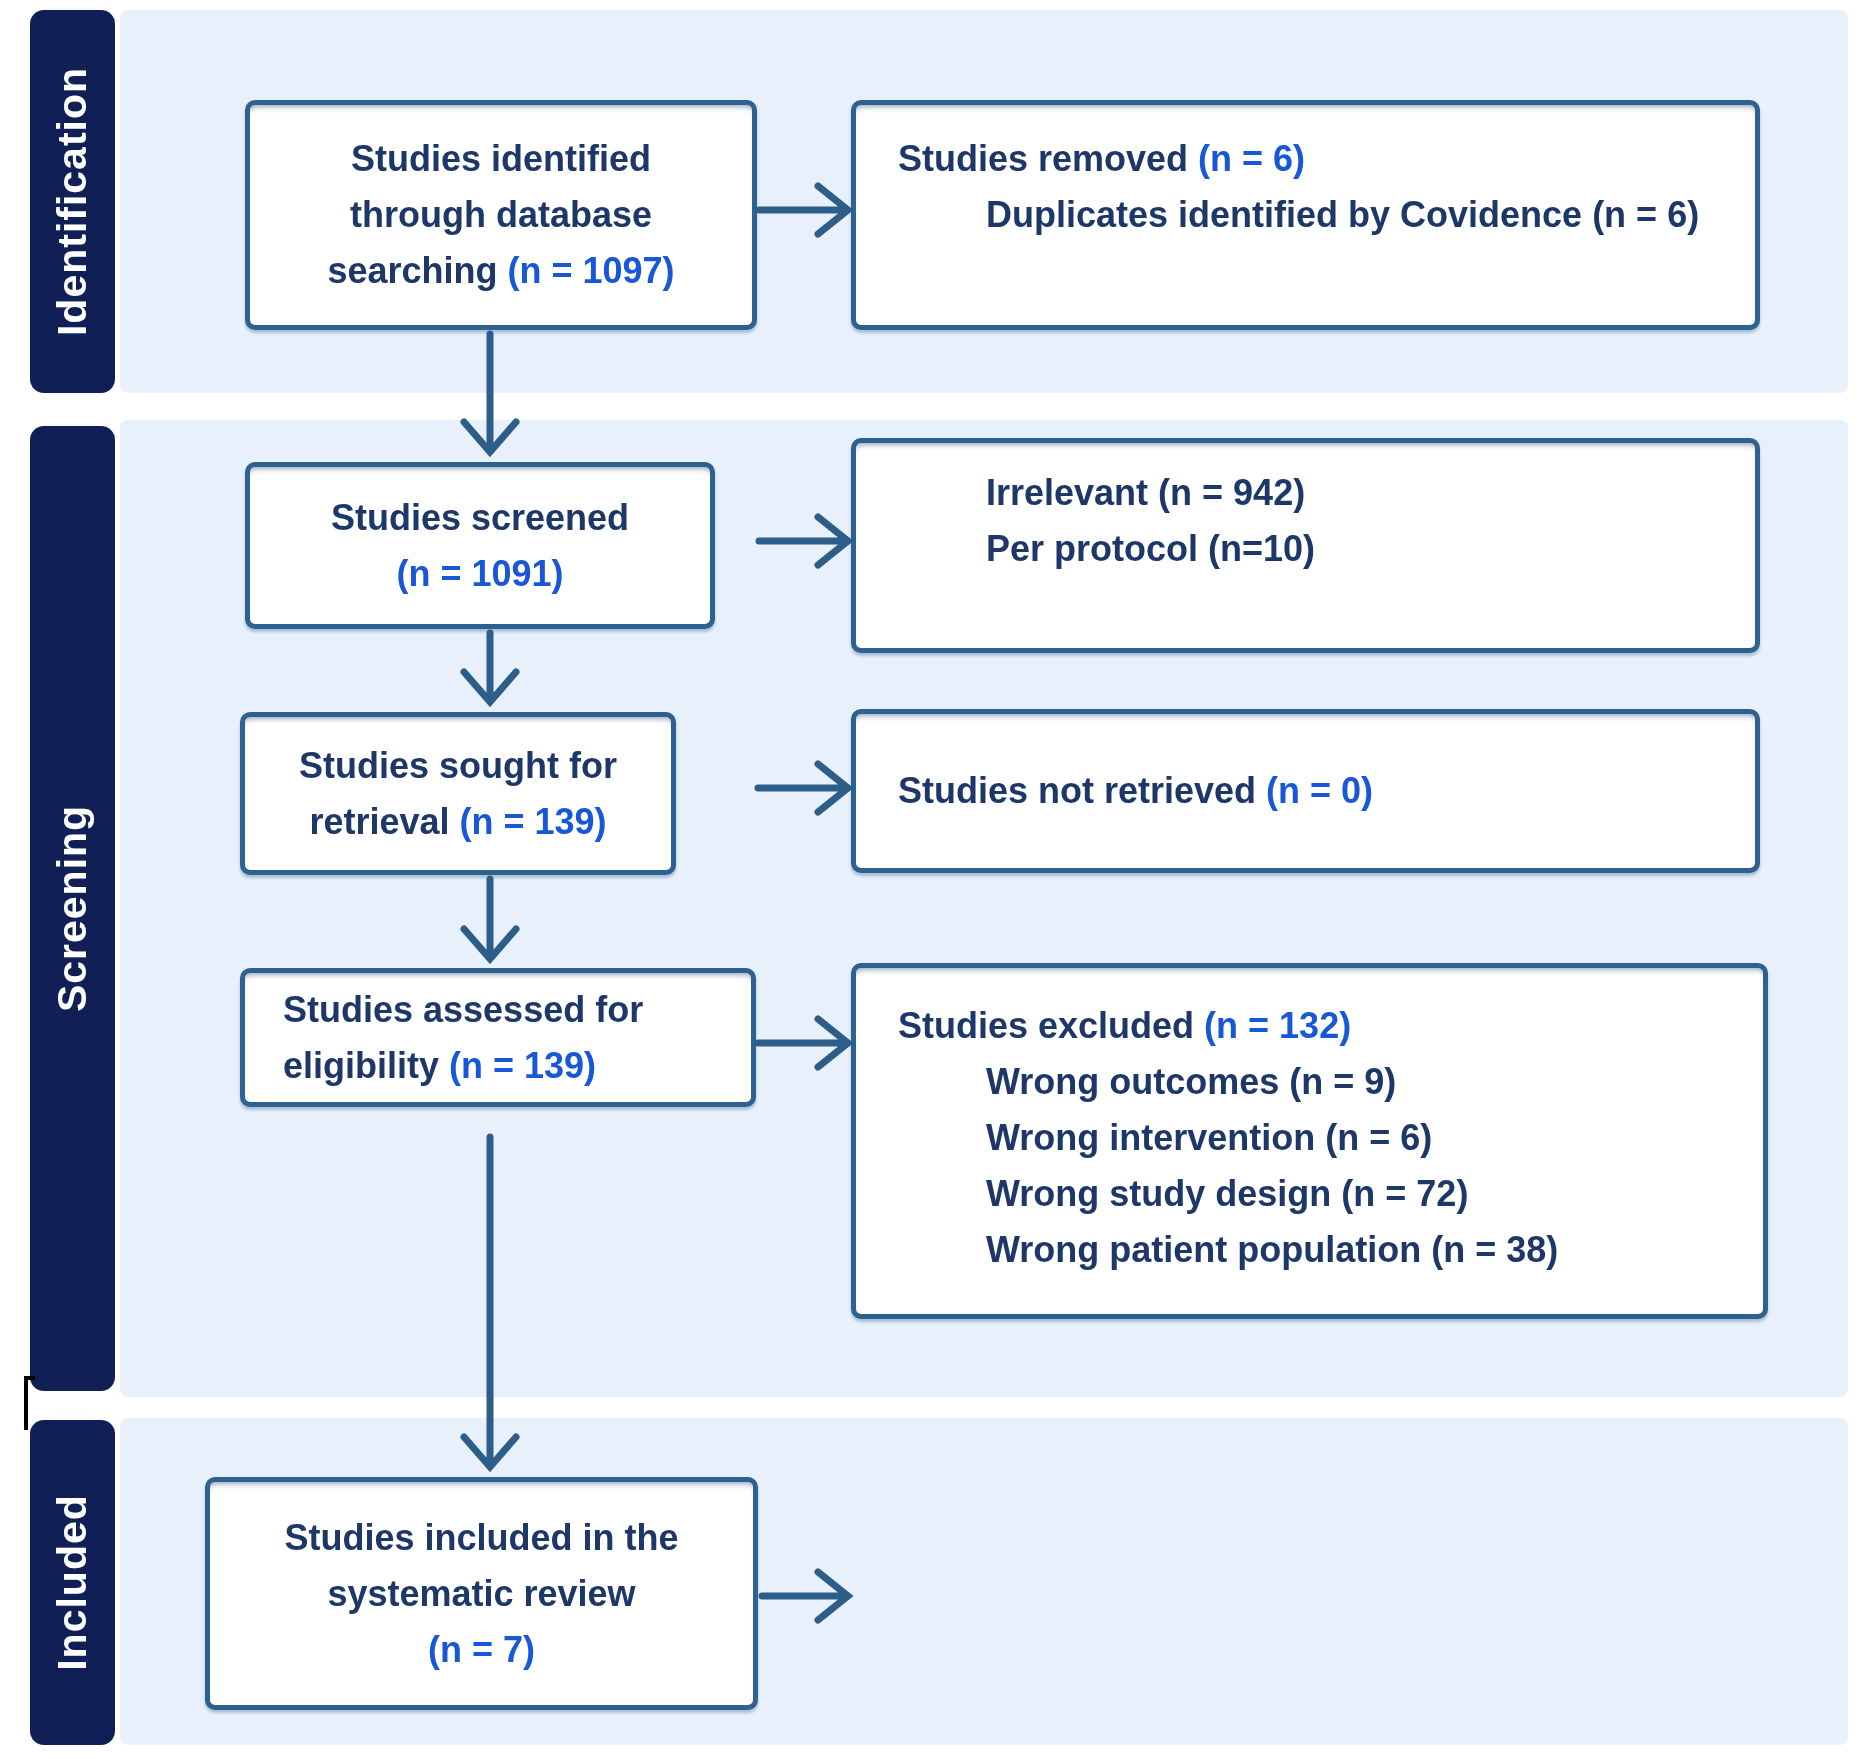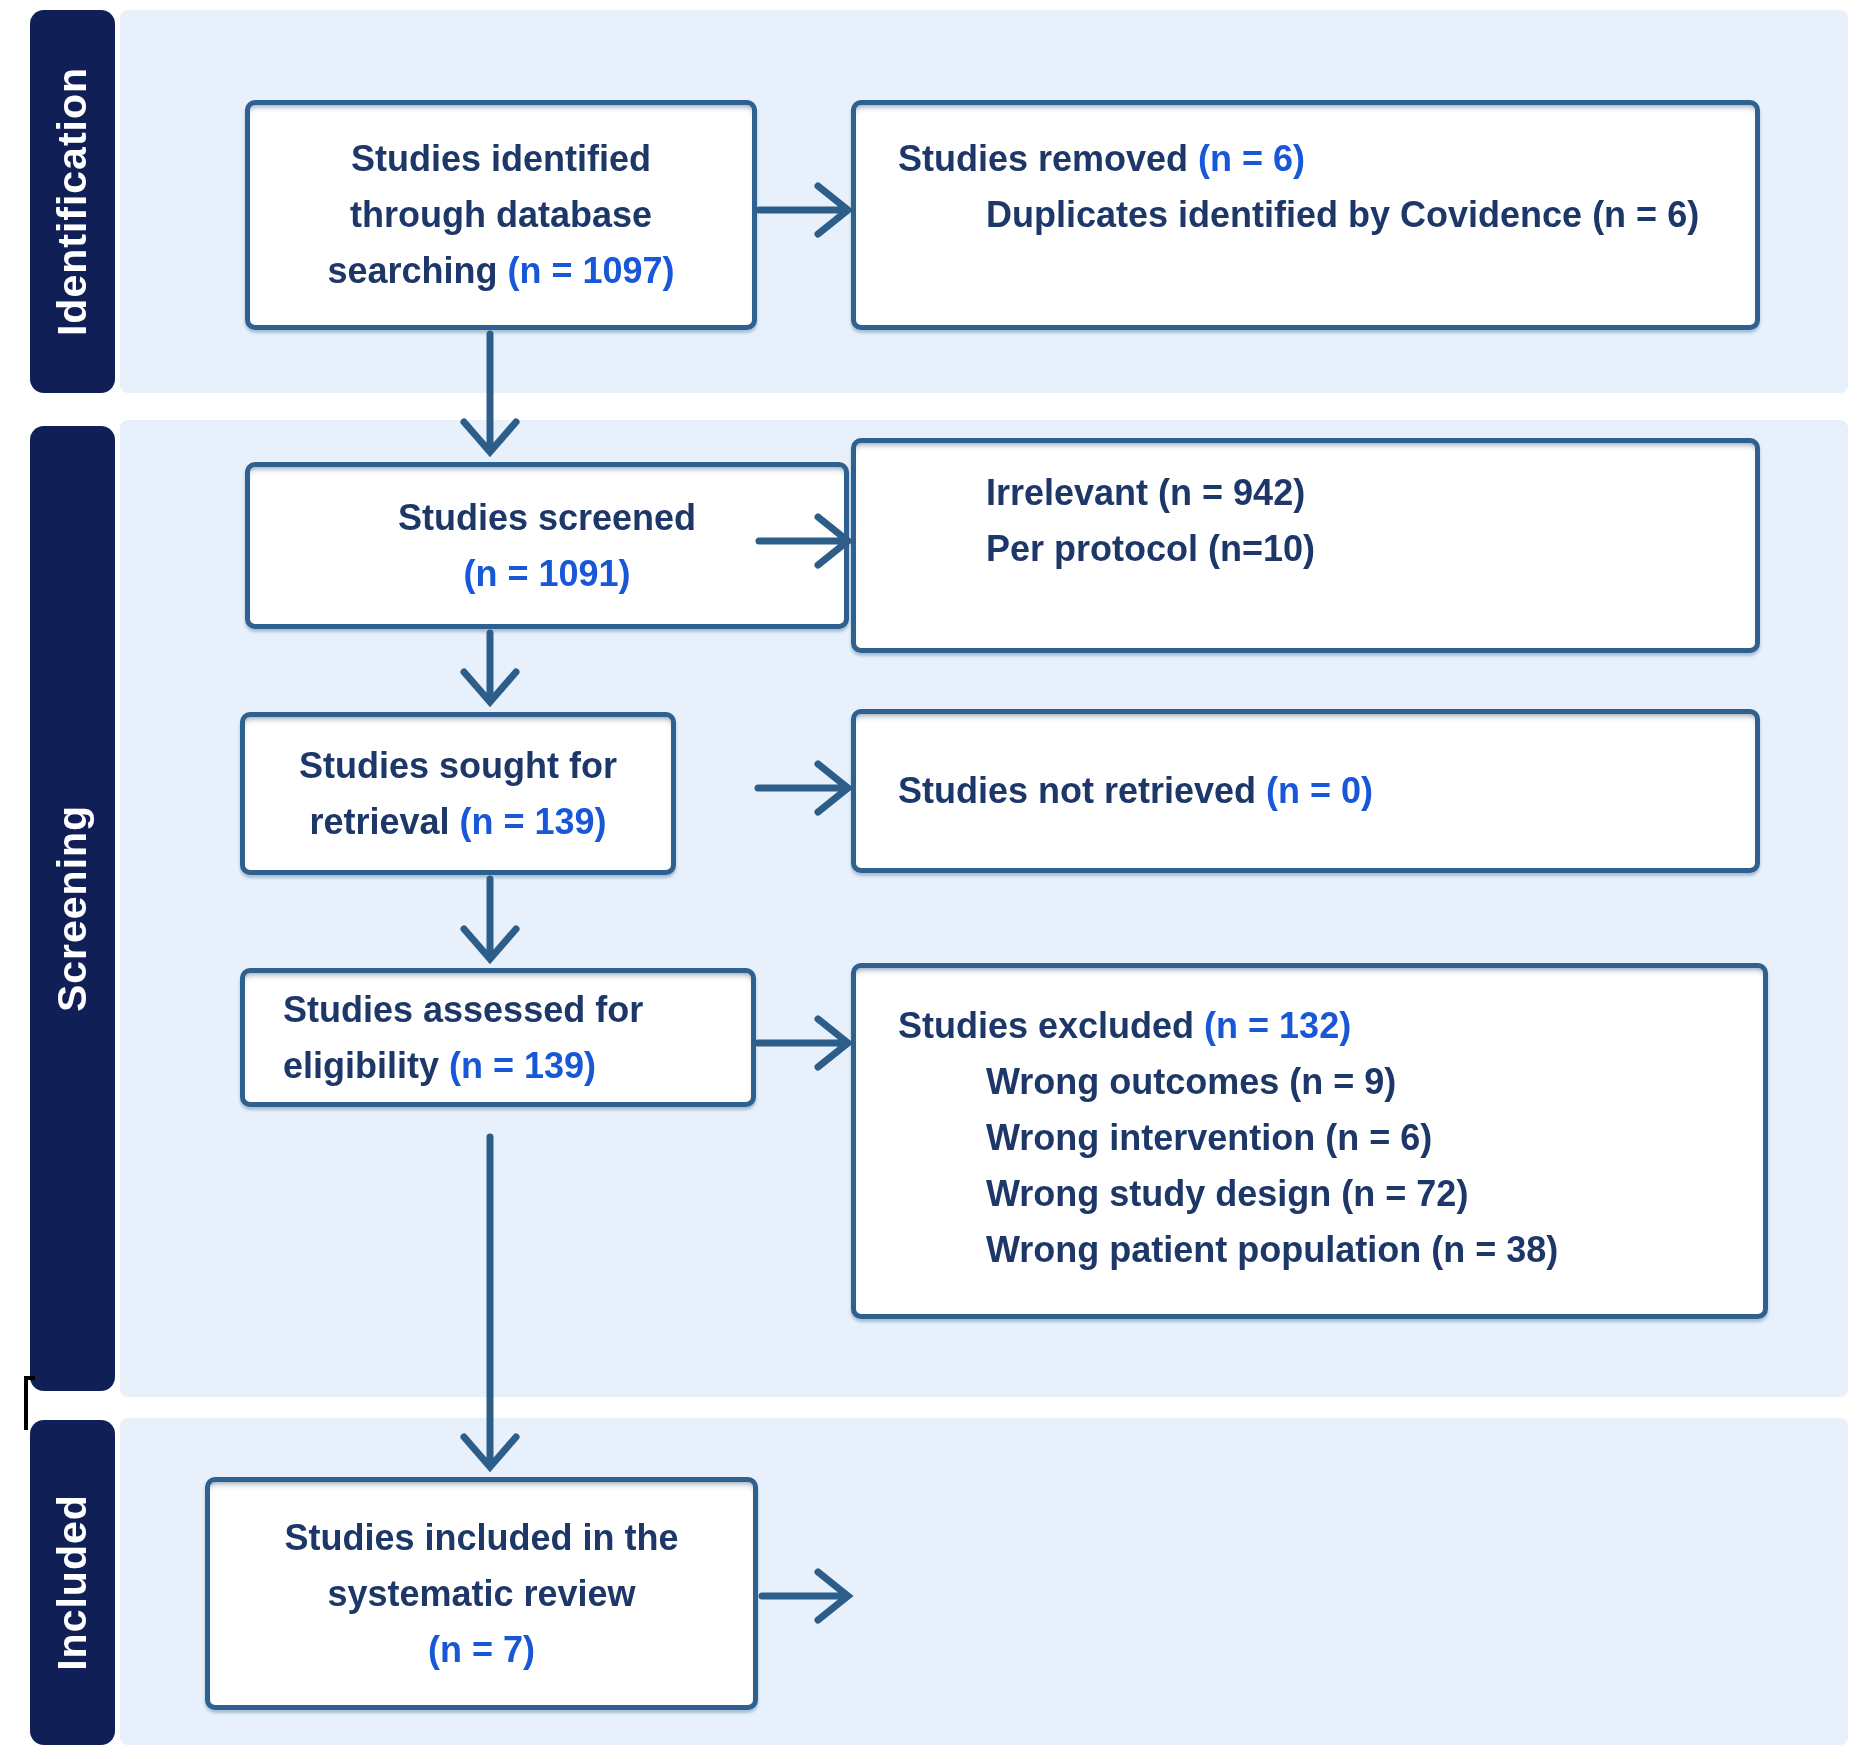--- a/index.html
+++ b/index.html
@@ -37,21 +37,21 @@
   .box.center{align-items:center;justify-content:center;text-align:center;}
   .box.vcenter{justify-content:center;}
   .box .line{white-space:nowrap;}
   .box .line.indent{margin-left:88px;}
   .t{color:var(--color-text);}
   .s{color:var(--color-text);font-weight:800;}
   .v{color:var(--color-accent);font-weight:700;}
 
   #box-identified{left:245px;top:100px;width:512px;height:230px;}
   #box-removed{left:851px;top:100px;width:909px;height:230px;padding:26px 20px 12px 42px;}
-  #box-screened{left:245px;top:462px;width:604px;height:167px;}
+  #box-screened{left:245px;top:462px;width:470px;height:167px;}
   #box-excluded-screening{left:851px;top:438px;width:909px;height:215px;padding:22px 20px 0 42px;}
   #box-sought{left:240px;top:712px;width:436px;height:163px;}
   #box-not-retrieved{left:851px;top:709px;width:909px;height:164px;padding:0 20px 0 42px;}
   #box-assessed{left:240px;top:968px;width:516px;height:139px;padding-left:38px;}
   #box-excluded-eligibility{left:851px;top:963px;width:917px;height:356px;padding:30px 20px 0 42px;}
   #box-systematic{left:205px;top:1477px;width:553px;height:233px;}
   #box-meta{left:851px;top:1453px;width:909px;height:223px;}
 
   svg.overlay{position:absolute;left:0;top:0;pointer-events:none;}
   .arrow{fill:none;stroke:var(--color-arrow);stroke-width:7;stroke-linecap:round;stroke-linejoin:miter;}

